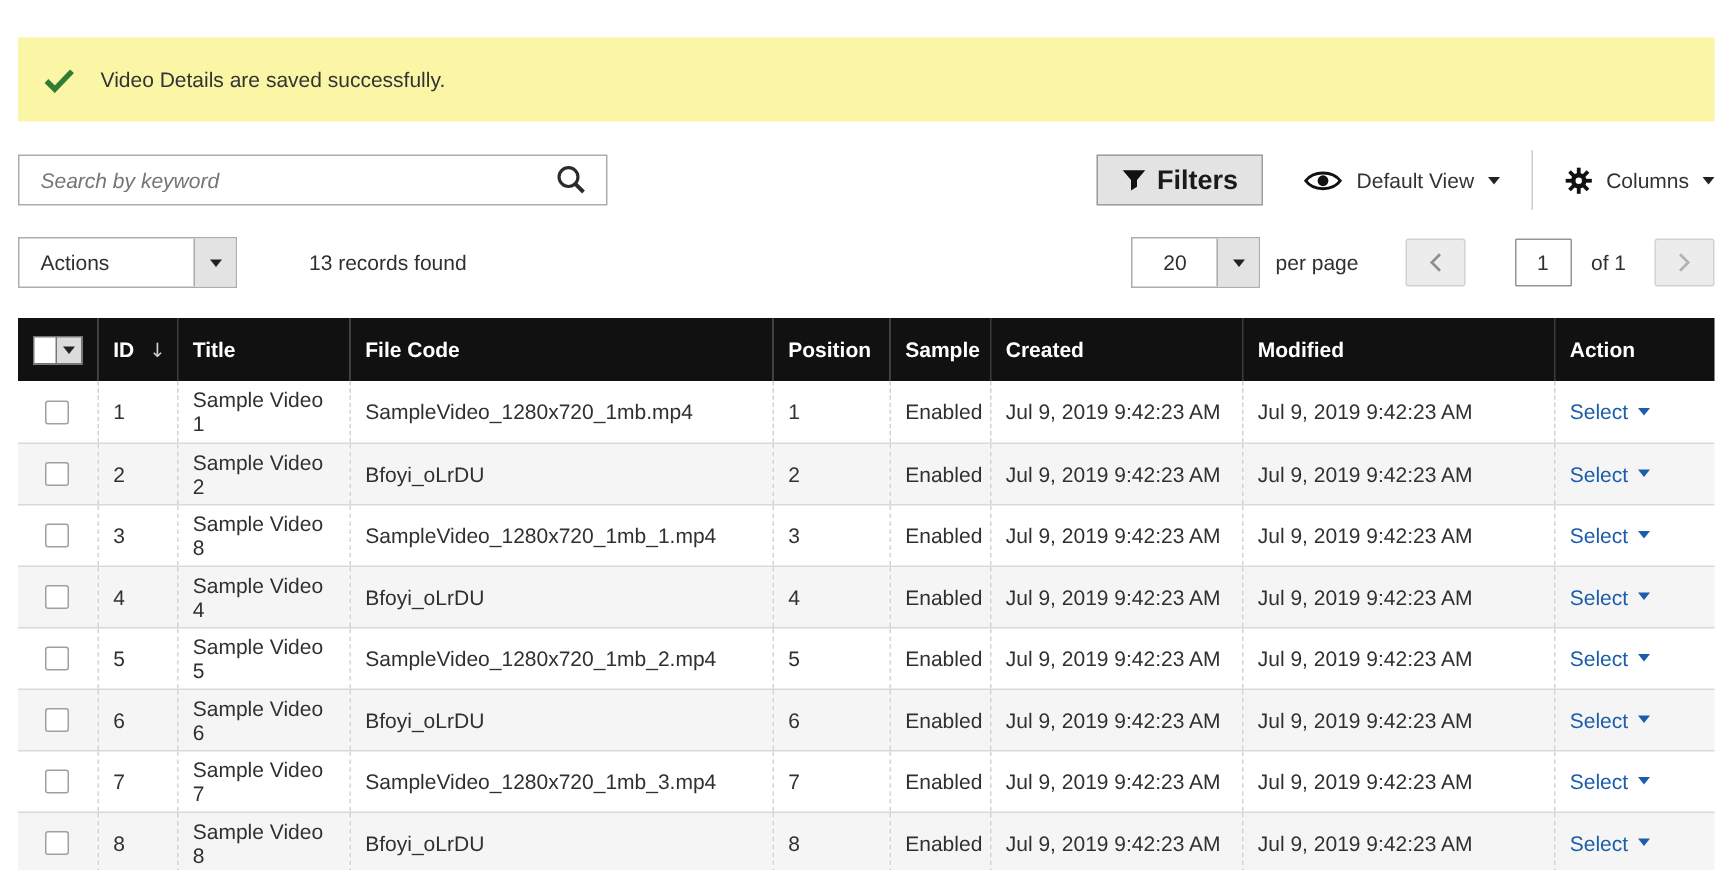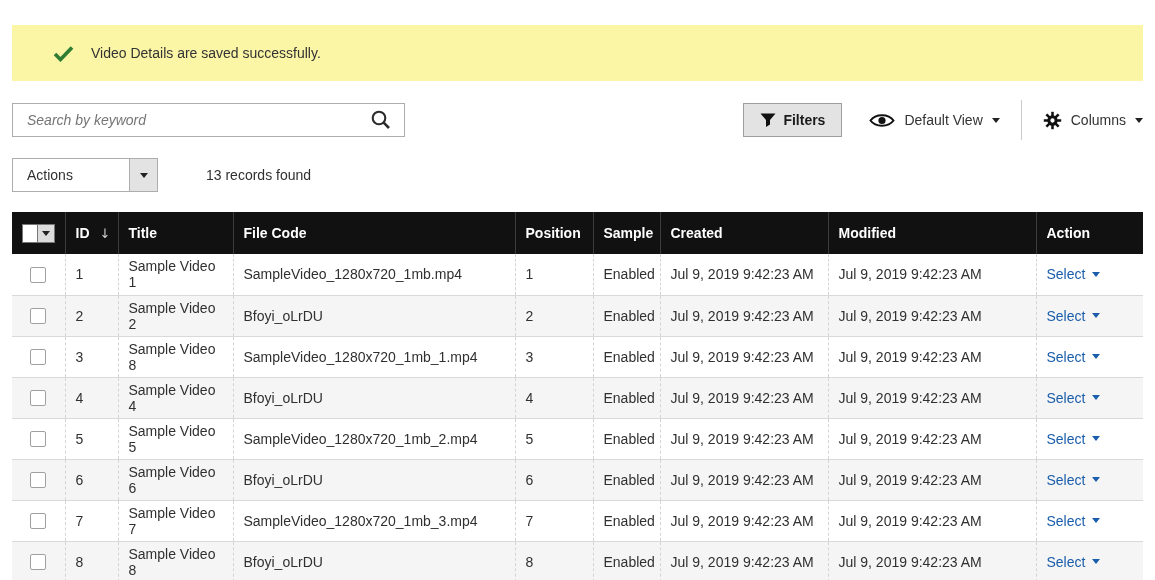--- a/index.html
+++ b/index.html
@@ -1,31 +1,31 @@
 <!DOCTYPE html>
 <html style="--banner_bg: #fbf5a6; --success_green: #2e7d32; --link_blue: #1a5dab; --grid_header_bg: #111111; --row_alt_bg: #f5f5f5; --button_bg: #e3e3e3; --border_gray: #adadad;"><head>
 <meta charset="utf-8">
 <style>
   * { box-sizing: border-box; margin: 0; padding: 0; }
   html, body { width: 1155px; height: 580px; overflow: hidden; background: #fff; }
   body { font-family: "Liberation Sans", sans-serif; font-size: 14px; color: #303030; }
   .page { padding: 25px 12px 0 12px; }
 
   
-  .banner { background: var(--banner_bg, #fbf5a6); height: 56px; display: flex; align-items: center; padding-left: 41px; margin-bottom: 22px; }
+  .banner { background: var(--banner_bg, #fbf5a6); height: 56px; display: flex; align-items: center; padding-left: 17px; margin-bottom: 22px; }
   .banner .check-icon { margin-right: 17px; display: flex; }
   .banner-text { color: #333; }
 
   
   .toolbar { display: flex; justify-content: space-between; align-items: center; margin-bottom: 21px; height: 34px; }
   .search-box { width: 393px; height: 34px; border: 1px solid #adadad; display: flex; align-items: center; background: #fff; }
   .search-input { flex: 1; border: none; outline: none; background: transparent; padding-left: 14px; font-family: "Liberation Sans", sans-serif; font-size: 14px; font-style: italic; color: #555; }
   .search-btn { width: 46px; height: 100%; border: none; background: transparent; display: flex; align-items: center; justify-content: center; cursor: pointer; }
   .toolbar-right { display: flex; align-items: center; }
-  .btn-filters { height: 34px; background: var(--button_bg, #e3e3e3); border: 1px solid #9e9e9e; display: flex; align-items: center; gap: 7px; padding: 0 16px; font-weight: 700; font-size: 14px; color: #1a1a1a; cursor: pointer; }
+  .btn-filters { height: 34px; background: var(--button_bg, #e3e3e3); border: 1px solid #9e9e9e; display: flex; align-items: center; gap: 7px; padding: 0 16px; font-weight: 700; font-size: 18px; color: #1a1a1a; cursor: pointer; }
   .icon-text-ctl { display: flex; align-items: center; gap: 9px; cursor: pointer; color: #333; }
   .view-ctl { margin-left: 27px; }
   .vdivider { width: 1px; height: 40px; background: #ccc; margin: 0 21px; }
   .caret { width: 0; height: 0; border-left: 4px solid transparent; border-right: 4px solid transparent; border-top: 5px solid #222; display: inline-block; }
   .caret.sm { border-left-width: 4px; border-right-width: 4px; border-top-width: 5px; }
 
   
   .actions-row { display: flex; justify-content: space-between; align-items: flex-end; margin-bottom: 20px; height: 34px; }
   .actions-left { display: flex; align-items: center; }
   .sel-control { display: flex; height: 34px; border: 1px solid #adadad; background: #fff; cursor: pointer; }
@@ -129,20 +129,45 @@
 
   <div class="actions-row">
     <div class="actions-left">
       <div class="sel-control" style="width:146px">
         <span class="sel-value" style="flex:1">Actions</span>
         <span class="sel-caret-box">
             <span class="caret"></span>
           </span>
       </div>
       <span class="records">13 records found</span>
+    </div>
+    <div class="pager">
+      <div class="sel-control pagesize">
+        <span class="sel-value">20</span>
+        <span class="sel-caret-box">
+            <span class="caret"></span>
+          </span>
+      </div>
+      <span class="per-page">per page</span>
+      <button class="pg-btn pg-prev">
+        <span style="display:flex">
+          <svg width="12" height="16" viewBox="0 0 12 16">
+              <polyline points="9,2.5 3.5,8 9,13.5" stroke="#8f8f8f" stroke-width="1.8" fill="none"></polyline>
+            </svg>
+        </span>
+      </button>
+      <input class="pg-input" type="text" value="1" style="">
+      <span class="of-label">of 1</span>
+      <button class="pg-btn pg-next">
+        <span style="display:flex">
+          <svg width="12" height="16" viewBox="0 0 12 16">
+              <polyline points="3,2.5 8.5,8 3,13.5" stroke="#b3b3b3" stroke-width="1.8" fill="none"></polyline>
+            </svg>
+        </span>
+      </button>
     </div>
   </div>
 
   <table class="grid">
     <colgroup>
       <col style="width:53px">
         <col style="width:53px">
         <col style="width:115px">
         <col style="width:282px">
       <col style="width:78px">

